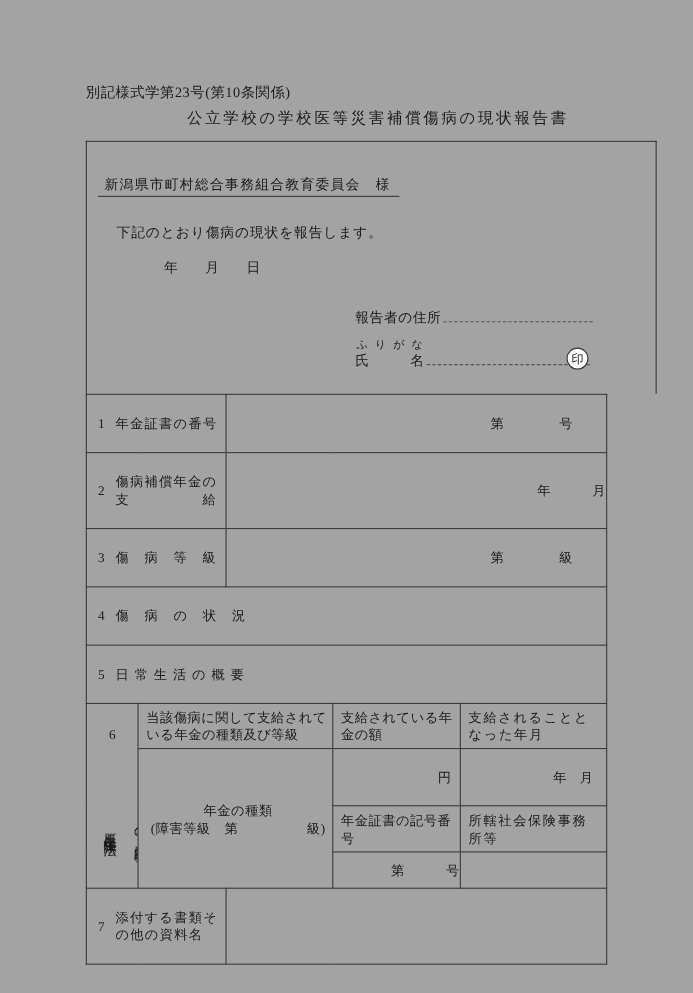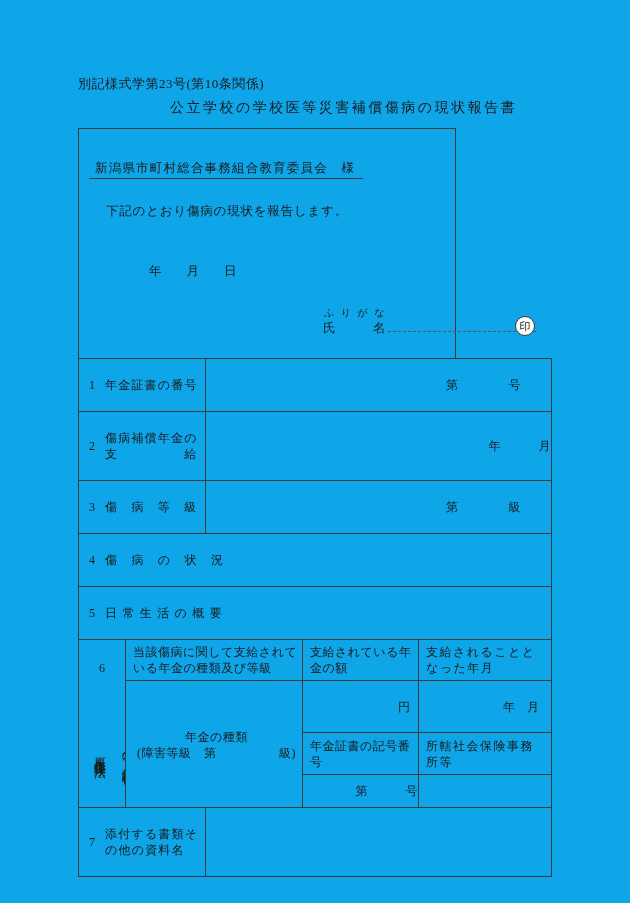--- a/index.html
+++ b/index.html
@@ -1,52 +1,51 @@
 <!DOCTYPE html>
 <html lang="ja"><head>
 <meta charset="utf-8">
 <style>
   * { box-sizing: border-box; margin: 0; padding: 0; }
   html, body { background: #fff; }
   .sheet {
     position: relative;
     width: 630px;
     height: 903px;
-    background: #0ea5e9;
+    background: #a3a3a3;
     font-family: "Liberation Serif", "DejaVu Serif", serif;
     color: #1a1a1a;
     overflow: hidden;
   }
   .form-number {
     position: absolute; left: 78px; top: 75px;
     font-size: 13px; letter-spacing: 0.5px;
   }
   .form-title {
     position: absolute; left: 170px; top: 99px;
     font-size: 14px; letter-spacing: 2.5px;
   }
   .outer-box {
     position: absolute; left: 78px; top: 128px;
-    width: 378px; height: 230px;
+    width: 519px; height: 230px;
     border: 1px solid #3a3a3a; border-bottom: none;
   }
   .addressee {
     position: absolute; left: 10px; top: 31px;
     font-size: 12.5px; letter-spacing: 1.2px;
     padding: 0 8px 1px 6px;
     border-bottom: 1px solid #3a3a3a;
   }
   .declaration {
     position: absolute; left: 27px; top: 74px;
     font-size: 12.5px; letter-spacing: 0.8px;
   }
   .date-line {
     position: absolute; left: 70px; top: 106px;
     font-size: 12.5px;
-    margin-top: 28px;
   }
   .reporter-address {
     position: absolute; left: 244px; top: 151px;
     font-size: 12.5px; letter-spacing: 0.5px; white-space: nowrap;
   }
   .furigana {
     position: absolute; left: 245px; top: 177px;
     font-size: 10px; letter-spacing: 2px;
   }
   .name-row {
@@ -118,20 +117,23 @@
 <div class="sheet">
 
   <div class="form-number">別記様式学第23号(第10条関係)</div>
   <div class="form-title">公立学校の学校医等災害補償傷病の現状報告書</div>
 
   <div class="outer-box">
     <div class="addressee">新潟県市町村総合事務組合教育委員会　様</div>
     <div class="declaration">下記のとおり傷病の現状を報告します。</div>
     <div class="date-line">年　　月　　日</div>
 
+    <div class="reporter-address">
+      <span>報告者の住所</span><span class="dash-line w-addr"></span>
+    </div>
 
     <div class="furigana">ふ り が な</div>
 
     <div class="name-row">
       <span>氏　　　名</span><span class="dash-line w-name"></span>
     </div>
 
     <div class="seal">
       <span>印</span>
     </div>

